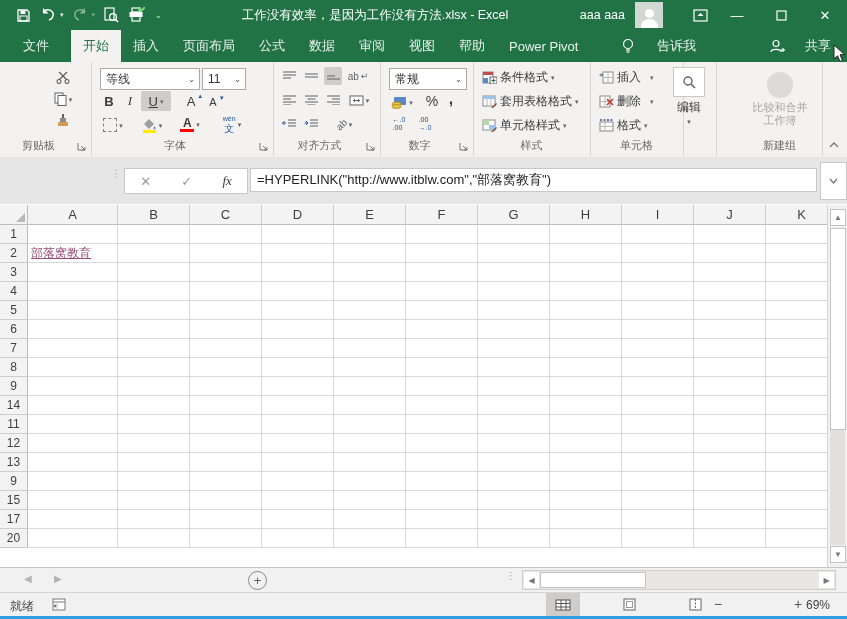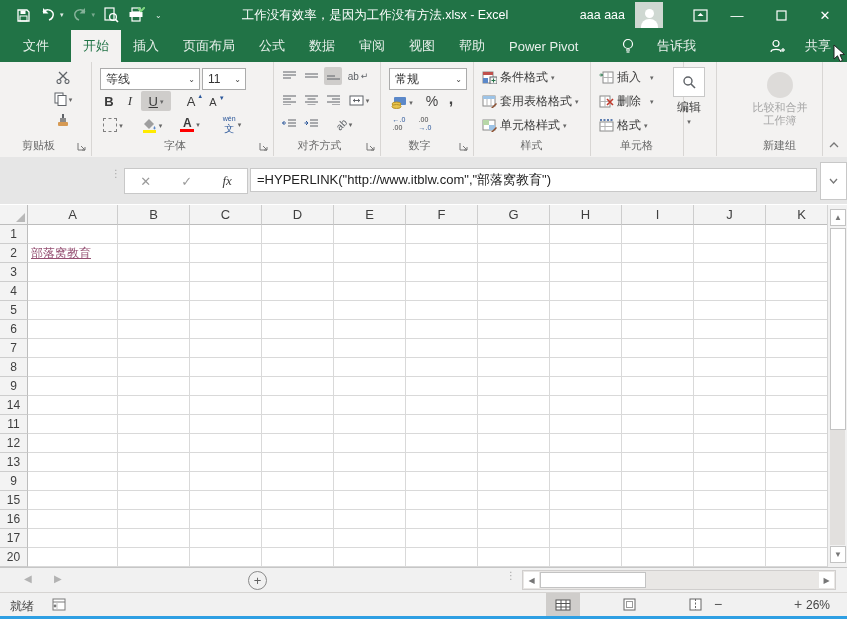--- a/index.html
+++ b/index.html
@@ -732,34 +732,20 @@
           <div class="gcell" style="width: 72px;"></div>
           <div class="gcell" style="width: 72px;"></div>
           <div class="gcell" style="width: 72px;"></div>
           <div class="gcell" style="width: 72px;"></div>
           <div class="gcell" style="width: 72px;"></div>
           <div class="gcell" style="width: 72px;"></div>
           <div class="gcell" style="width: 72px;"></div>
           <div class="gcell" style="width: 72px;"></div>
         </div>
         <div class="grow">
-          <div class="rowh">16</div>
-          <div class="gcell" style="width: 90px;"></div>
-          <div class="gcell" style="width: 72px;"></div>
-          <div class="gcell" style="width: 72px;"></div>
-          <div class="gcell" style="width: 72px;"></div>
-          <div class="gcell" style="width: 72px;"></div>
-          <div class="gcell" style="width: 72px;"></div>
-          <div class="gcell" style="width: 72px;"></div>
-          <div class="gcell" style="width: 72px;"></div>
-          <div class="gcell" style="width: 72px;"></div>
-          <div class="gcell" style="width: 72px;"></div>
-          <div class="gcell" style="width: 72px;"></div>
-        </div>
-        <div class="grow">
           <div class="rowh">17</div>
           <div class="gcell" style="width: 90px;"></div>
           <div class="gcell" style="width: 72px;"></div>
           <div class="gcell" style="width: 72px;"></div>
           <div class="gcell" style="width: 72px;"></div>
           <div class="gcell" style="width: 72px;"></div>
           <div class="gcell" style="width: 72px;"></div>
           <div class="gcell" style="width: 72px;"></div>
           <div class="gcell" style="width: 72px;"></div>
           <div class="gcell" style="width: 72px;"></div>
@@ -829,21 +815,21 @@
     </div>
     <div class="viewbtn" style="left:678px">
       <svg width="15" height="13" viewBox="0 0 15 13">
           <rect x="2" y="1" width="11" height="11" fill="#fff" stroke="#666"></rect>
           <line x1="7.5" y1="1" x2="7.5" y2="12" stroke="#666" stroke-dasharray="2 1.5"></line>
         </svg>
     </div>
     <span class="abs" style="left:714px;top:3px;font-size:14px;color:#555">−</span>
 
     <span class="abs" style="left:794px;top:3px;font-size:14px;color:#555">+</span>
-    <span class="abs" style="left:806px;top:5px">26%</span>
+    <span class="abs" style="left:806px;top:5px">69%</span>
   </div>
 
   <div class="abs bluestrip"></div>
 
   <div class="abs" style="left:833px;top:44px;pointer-events:none">
     <svg width="13" height="19" viewBox="0 0 13 19">
         <path d="M1 1 L1 15 L4.5 11.8 L7 17.5 L9.5 16.4 L7 10.8 L11.5 10.5 Z" fill="#fff" stroke="#222" stroke-width="1"></path>
       </svg>
   </div>
 

